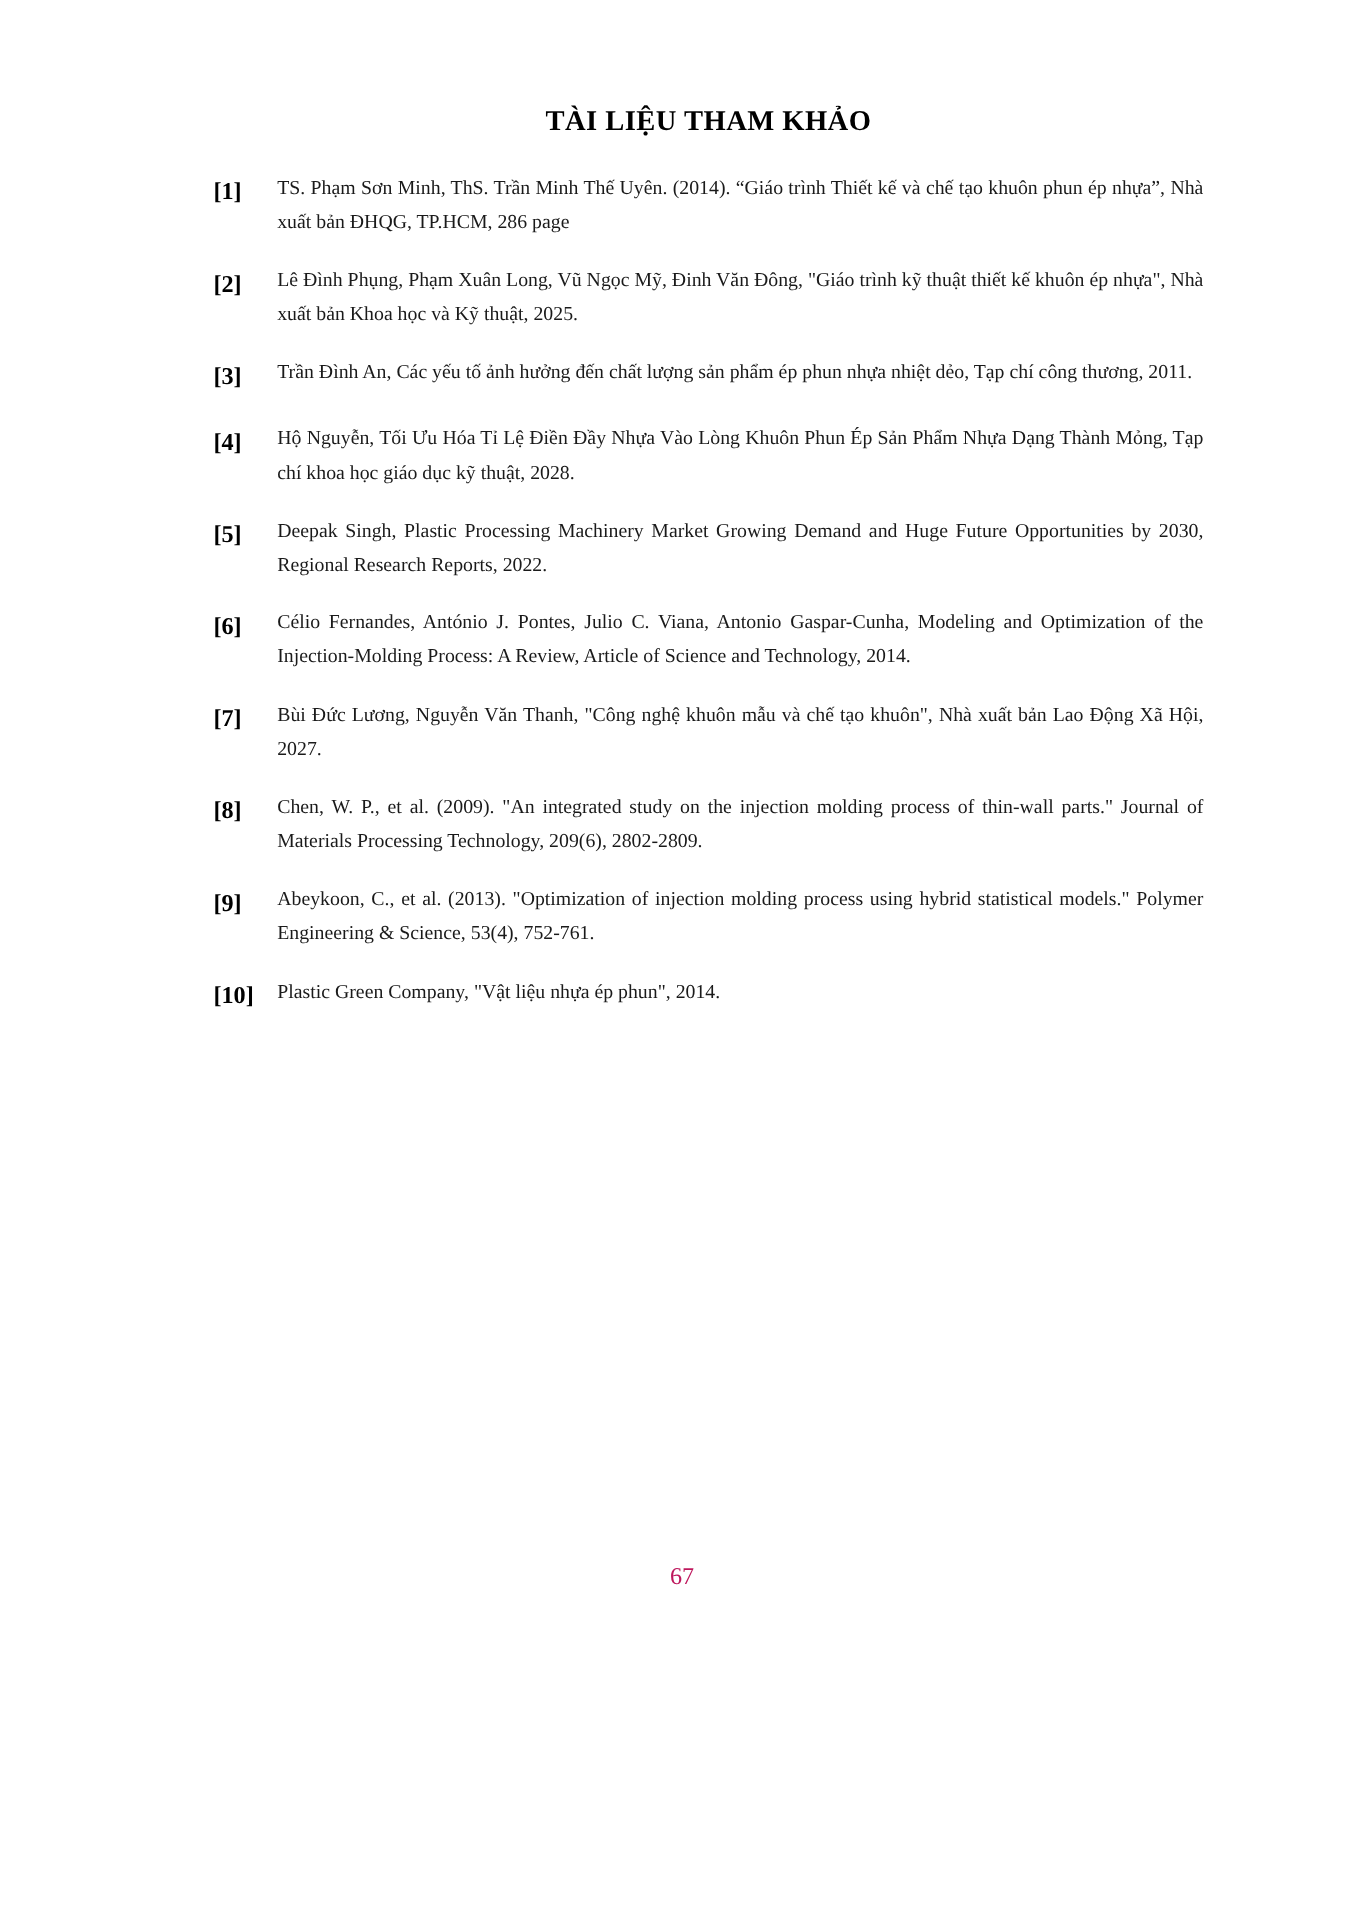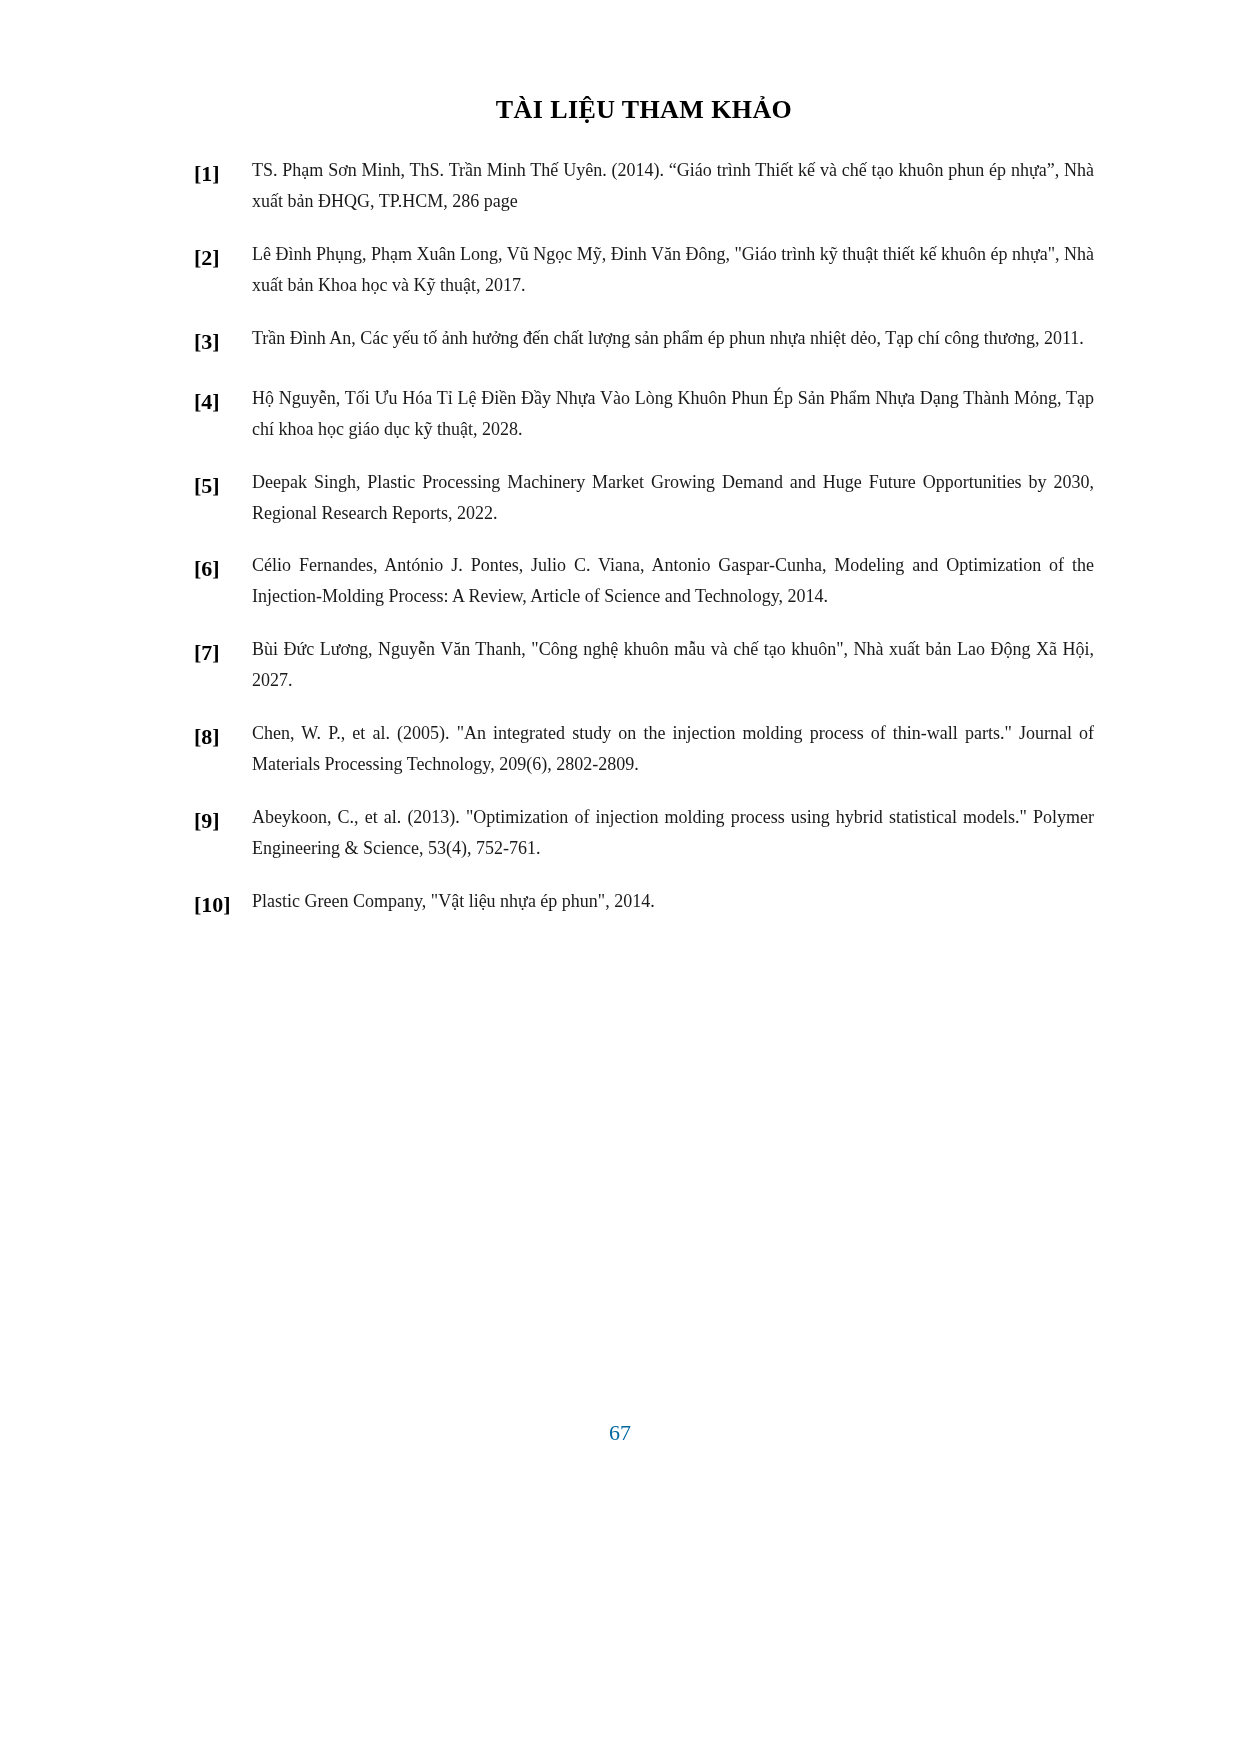--- a/index.html
+++ b/index.html
@@ -73,42 +73,42 @@
     text-decoration: underline;
     word-break: break-all;
   }
   .page-number {
     position: absolute;
     left: 0;
     right: 0;
     top: 1420px;
     text-align: center;
     font-size: 22px;
-    color: #0369a1;
+    color: #be185d;
   }
 </style>
 </head>
 <body>
 
 <div class="page">
 
   <div class="content">
 
     <h1 class="doc-title">TÀI LIỆU THAM KHẢO</h1>
 
     <div class="ref-list">
 
       <div class="ref-item">
         <div class="ref-num">[1]</div>
         <div class="ref-text">TS. Phạm Sơn Minh, ThS. Trần Minh Thế Uyên. (2014). “Giáo trình Thiết kế và chế tạo khuôn phun ép nhựa”, Nhà xuất bản ĐHQG, TP.HCM, 286 page</div>
       </div>
 
       <div class="ref-item">
         <div class="ref-num">[2]</div>
-        <div class="ref-text">Lê Đình Phụng, Phạm Xuân Long, Vũ Ngọc Mỹ, Đinh Văn Đông, "Giáo trình kỹ thuật thiết kế khuôn ép nhựa", Nhà xuất bản Khoa học và Kỹ thuật, 2017.</div>
+        <div class="ref-text">Lê Đình Phụng, Phạm Xuân Long, Vũ Ngọc Mỹ, Đinh Văn Đông, "Giáo trình kỹ thuật thiết kế khuôn ép nhựa", Nhà xuất bản Khoa học và Kỹ thuật, 2025.</div>
       </div>
 
       <div class="ref-item">
         <div class="ref-num">[3]</div>
         <div class="ref-text">Trần Đình An, Các yếu tố ảnh hưởng đến chất lượng sản phẩm ép phun nhựa nhiệt dẻo, Tạp chí công thương, 2011.</div>
       </div>
 
       <div class="ref-item">
         <div class="ref-num">[4]</div>
         <div class="ref-text">Hộ Nguyễn, Tối Ưu Hóa Tỉ Lệ Điền Đầy Nhựa Vào Lòng Khuôn Phun Ép Sản Phẩm Nhựa Dạng Thành Mỏng, Tạp chí khoa học giáo dục kỹ thuật, 2028.</div>
@@ -124,21 +124,21 @@
         <div class="ref-text">Célio Fernandes, António J. Pontes, Julio C. Viana, Antonio Gaspar-Cunha, Modeling and Optimization of the Injection-Molding Process: A Review, Article of Science and Technology, 2014.</div>
       </div>
 
       <div class="ref-item">
         <div class="ref-num">[7]</div>
         <div class="ref-text">Bùi Đức Lương, Nguyễn Văn Thanh, "Công nghệ khuôn mẫu và chế tạo khuôn", Nhà xuất bản Lao Động Xã Hội, 2027.</div>
       </div>
 
       <div class="ref-item">
         <div class="ref-num">[8]</div>
-        <div class="ref-text">Chen, W. P., et al. (2005). "An integrated study on the injection molding process of thin-wall parts." Journal of Materials Processing Technology, 209(6), 2802-2809.</div>
+        <div class="ref-text">Chen, W. P., et al. (2009). "An integrated study on the injection molding process of thin-wall parts." Journal of Materials Processing Technology, 209(6), 2802-2809.</div>
       </div>
 
       <div class="ref-item">
         <div class="ref-num">[9]</div>
         <div class="ref-text">Abeykoon, C., et al. (2013). "Optimization of injection molding process using hybrid statistical models." Polymer Engineering &amp; Science, 53(4), 752-761.</div>
       </div>
 
       <div class="ref-item">
         <div class="ref-num">[10]</div>
         <div style="flex:1 1 auto;">

